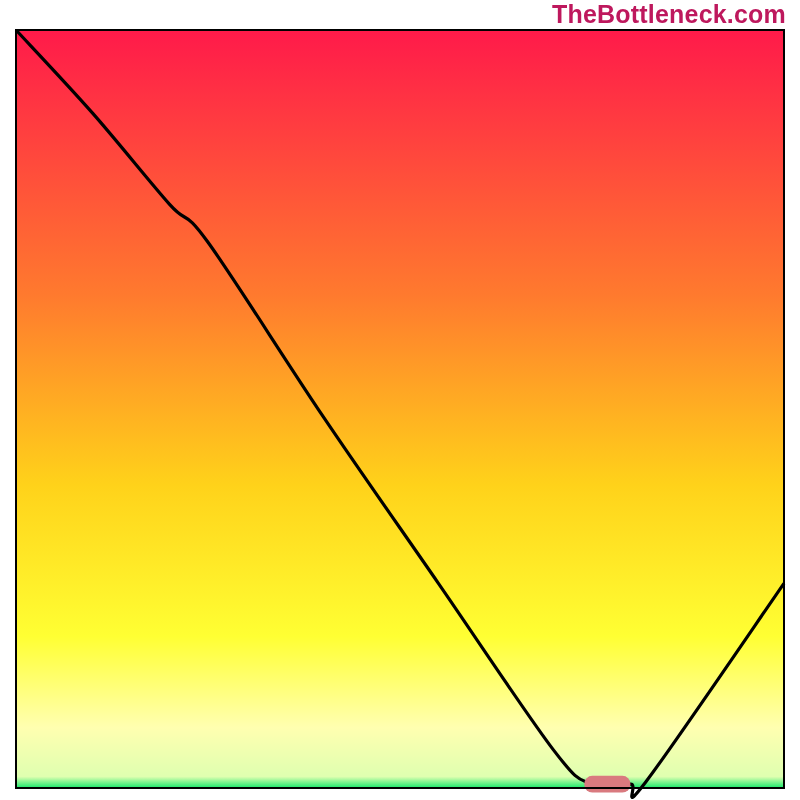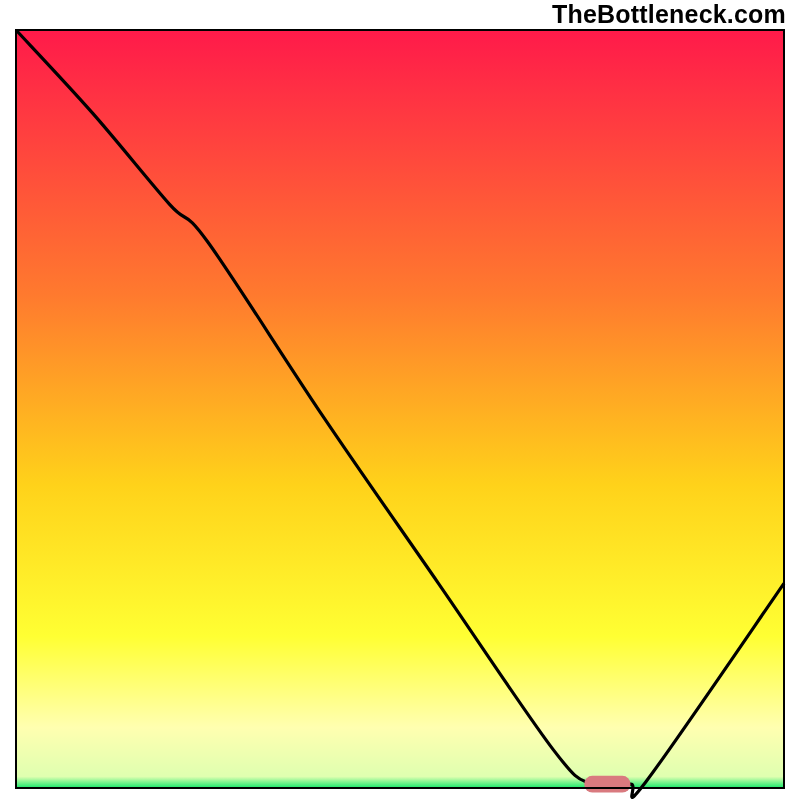--- a/index.html
+++ b/index.html
@@ -15,21 +15,21 @@
     position: relative;
     width: 800px;
     height: 800px;
   }
   .watermark {
     position: absolute;
     top: 0px;
     right: 14px;
     font-size: 25px;
     font-weight: 600;
-    color: #000000;
+    color: #be185d;
     letter-spacing: 0.2px;
     user-select: none;
   }
   svg {
     position: absolute;
     top: 0;
     left: 0;
   }
 </style>
 </head>

